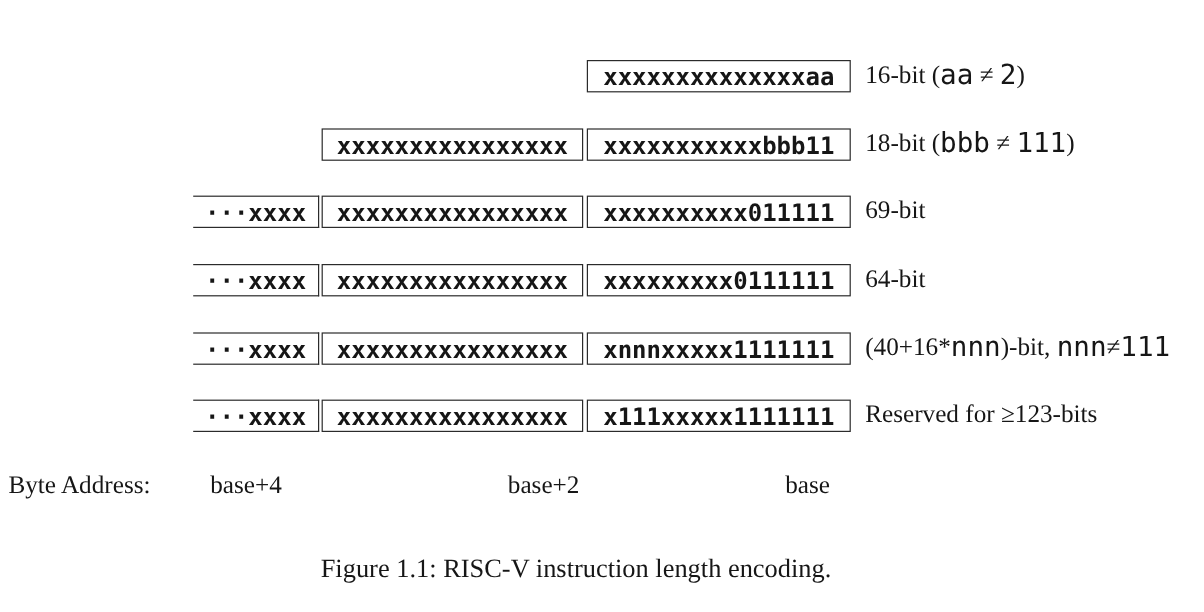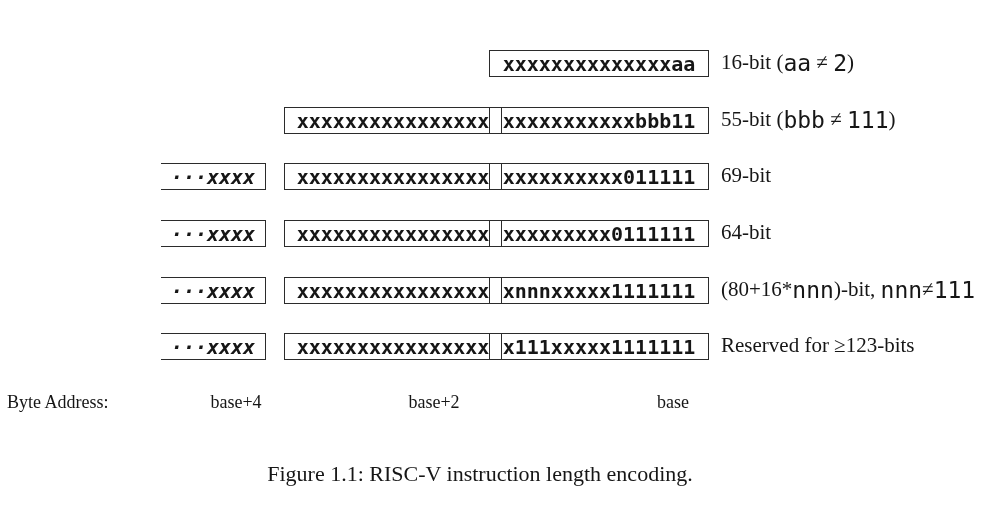--- a/index.html
+++ b/index.html
@@ -18,22 +18,22 @@
     border: 1.5px solid #2b2b2b;
     display: flex;
     align-items: center;
     justify-content: center;
     font-family: "DejaVu Sans Mono", monospace;
     font-weight: 700;
     font-size: 20px;
     letter-spacing: 0;
     white-space: nowrap;
   }
-  .c-left  { left: 161px; width: 105px; border-left: none; font-style: italic; }
-  .c-mid   { left: 284px; width: 218px; }
+  .c-left  { left: 161px; width: 105px; border-left: none; }
+  .c-mid   { left: 268px; width: 218px; }
   .c-right { left: 489px; width: 220px; }
   .rlabel {
     position: absolute;
     left: 721px;
     height: 27px;
     display: flex;
     align-items: flex-start;
     font-family: "Liberation Serif", "DejaVu Serif", serif;
     font-size: 21px;
     white-space: pre;
@@ -47,27 +47,27 @@
   .y1 { top: 50px; }
   .y2 { top: 107px; }
   .y3 { top: 163px; }
   .y4 { top: 220px; }
   .y5 { top: 277px; }
   .y6 { top: 333px; }
   .addr {
     position: absolute;
     top: 392px;
     font-family: "Liberation Serif", "DejaVu Serif", serif;
-    font-size: 18px;
+    font-size: 21px;
     white-space: nowrap;
   }
   .addr-heading { left: 7px; }
   .addr-c { transform: translateX(-50%); }
-  .addr-1 { left: 236px; }
-  .addr-2 { left: 434px; }
+  .addr-1 { left: 205px; }
+  .addr-2 { left: 453px; }
   .addr-3 { left: 673px; }
   .caption {
     position: absolute;
     top: 461px;
     left: 480px;
     transform: translateX(-50%);
     font-family: "Liberation Serif", "DejaVu Serif", serif;
     font-size: 22px;
     white-space: nowrap;
   }
@@ -78,42 +78,42 @@
 <div class="fig">
 
   <div>
     <div class="cell c-right y1">xxxxxxxxxxxxxxaa</div>
     <div class="rlabel y1"><span>16-bit (</span><span class="tt">aa</span><span> ≠ </span><span class="tt">2</span><span>)</span></div>
   </div>
 
   <div>
     <div class="cell c-mid y2">xxxxxxxxxxxxxxxx</div>
     <div class="cell c-right y2">xxxxxxxxxxxbbb11</div>
-    <div class="rlabel y2"><span>55-bit (</span><span class="tt">bbb</span><span> ≠ </span><span class="tt">111</span><span>)</span></div>
+    <div class="rlabel y2"><span>18-bit (</span><span class="tt">bbb</span><span> ≠ </span><span class="tt">111</span><span>)</span></div>
   </div>
 
   <div>
     <div class="cell c-left y3">···xxxx</div>
     <div class="cell c-mid y3">xxxxxxxxxxxxxxxx</div>
     <div class="cell c-right y3">xxxxxxxxxx011111</div>
     <div class="rlabel y3"><span>69-bit</span></div>
   </div>
 
   <div>
     <div class="cell c-left y4">···xxxx</div>
     <div class="cell c-mid y4">xxxxxxxxxxxxxxxx</div>
     <div class="cell c-right y4">xxxxxxxxx0111111</div>
     <div class="rlabel y4"><span>64-bit</span></div>
   </div>
 
   <div>
     <div class="cell c-left y5">···xxxx</div>
     <div class="cell c-mid y5">xxxxxxxxxxxxxxxx</div>
     <div class="cell c-right y5">xnnnxxxxx1111111</div>
-    <div class="rlabel y5"><span>(80+16*</span><span class="tt">nnn</span><span>)-bit, </span><span class="tt">nnn</span><span>≠</span><span class="tt">111</span></div>
+    <div class="rlabel y5"><span>(40+16*</span><span class="tt">nnn</span><span>)-bit, </span><span class="tt">nnn</span><span>≠</span><span class="tt">111</span></div>
   </div>
 
   <div>
     <div class="cell c-left y6">···xxxx</div>
     <div class="cell c-mid y6">xxxxxxxxxxxxxxxx</div>
     <div class="cell c-right y6">x111xxxxx1111111</div>
     <div class="rlabel y6"><span>Reserved for ≥123-bits</span></div>
   </div>
 
   <div>

